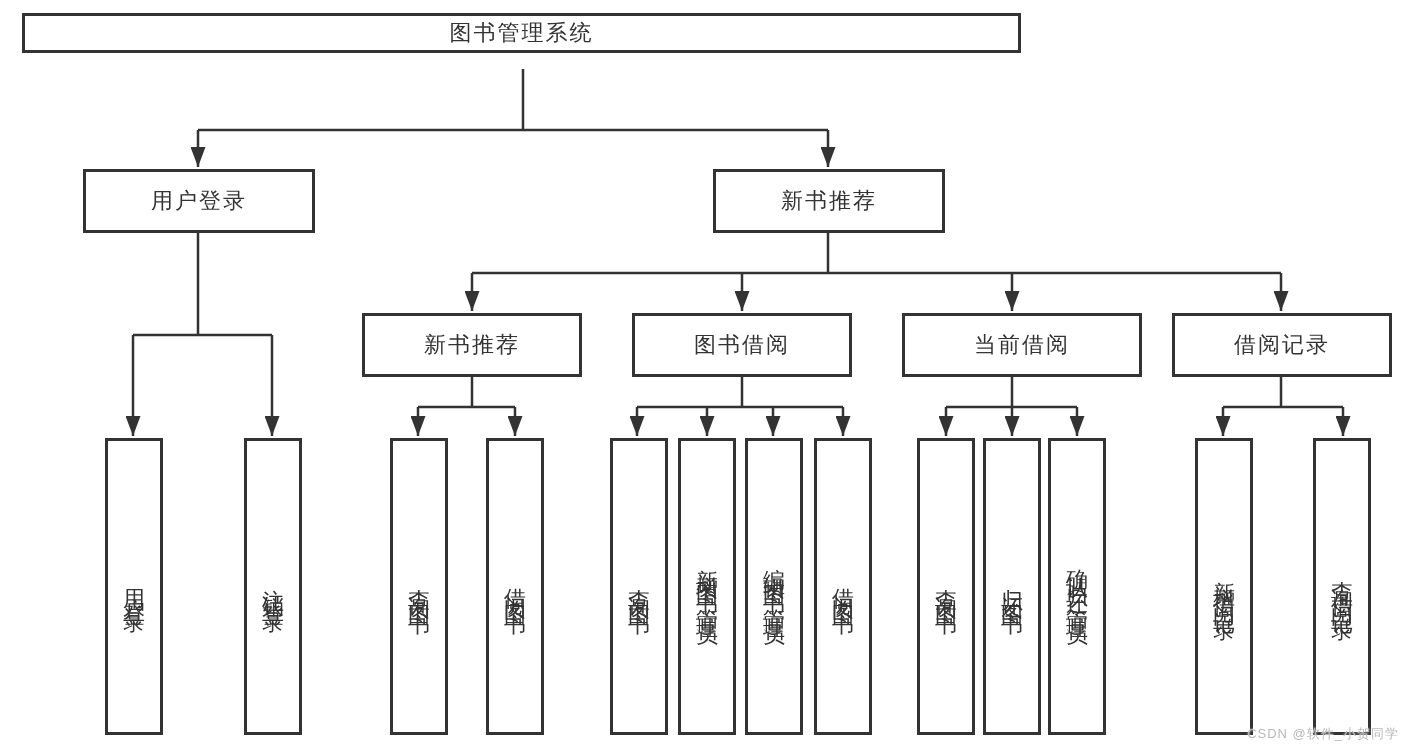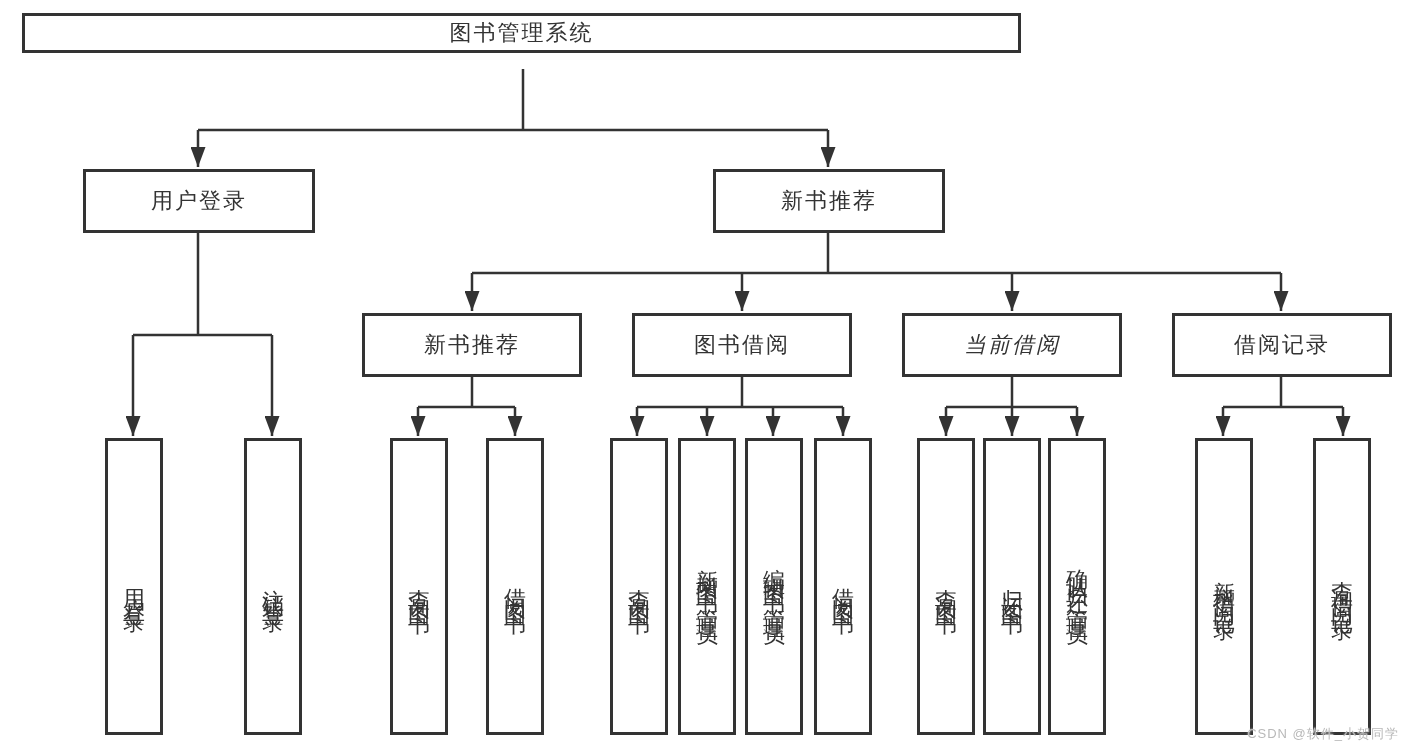--- a/index.html
+++ b/index.html
@@ -36,21 +36,21 @@
     letter-spacing:8px;
     width:58px;top:438px;height:297px;
     font-size:22px;
   }
   
   .n-root{left:22px;top:13px;width:999px;height:40px;}
   .n-user_login{left:83px;top:169px;width:232px;height:64px;}
   .n-book_mgmt{left:713px;top:169px;width:232px;height:64px;}
   .n-new_book_rec{left:362px;top:313px;width:220px;height:64px;}
   .n-book_borrow{left:632px;top:313px;width:220px;height:64px;text-align:center;}
-  .n-current_borrow{left:902px;top:313px;width:220px;height:64px;font-style:italic;}
+  .n-current_borrow{left:902px;top:313px;width:240px;height:64px;}
   .n-borrow_record{left:1172px;top:313px;width:220px;height:64px;}
   
   .n-ul_login{left:105px;}
   .n-ul_logout{left:244px;}
   .n-nbr_query{left:390px;}
   .n-nbr_borrow{left:486px;}
   .n-bb_query{left:610px;}
   .n-bb_add{left:678px;}
   .n-bb_edit{left:745px;}
   .n-bb_borrow{left:814px;}

